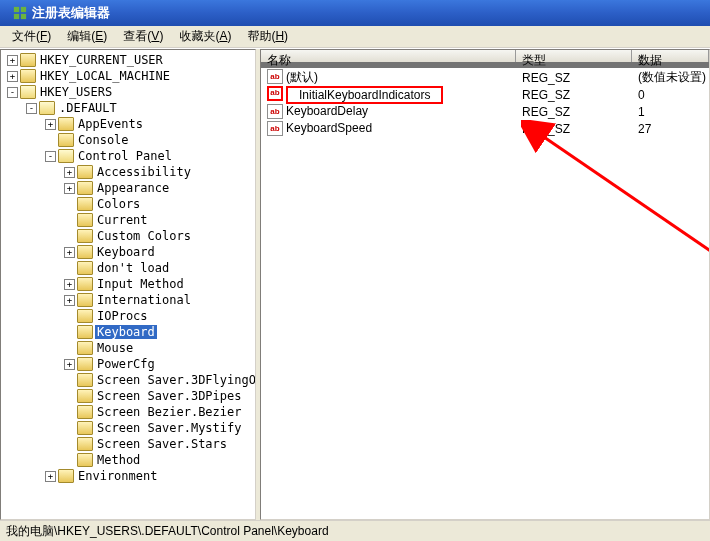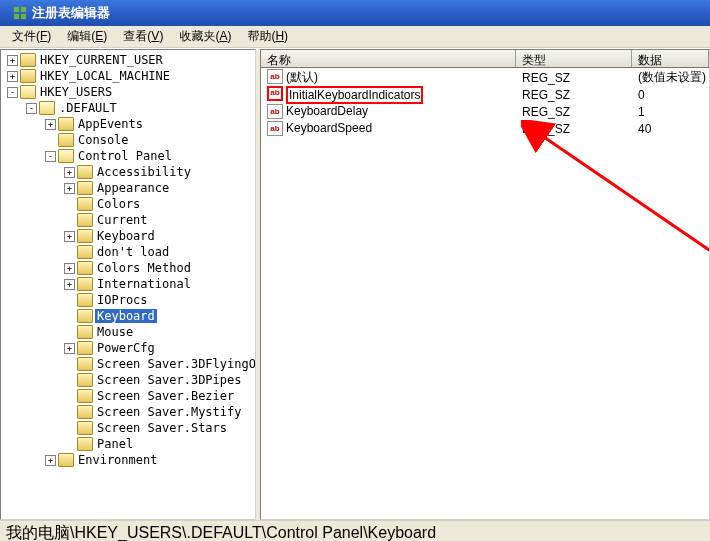--- a/index.html
+++ b/index.html
@@ -8,21 +8,21 @@
 .titlebar .ticon{width:16px;height:16px;margin-right:4px;display:inline-flex;align-items:center;justify-content:center}
 .titlebar .ticon svg{width:14px;height:14px}
 .menubar{height:22px;background:#ece9d8;display:flex;align-items:center;padding:6px 4px;border-bottom:1px solid #d4d0c8}
 .menu-item{padding:2px 8px;cursor:default}
 .menu-item u{text-decoration:underline}
 .panes{display:flex;height:472px;border-top:1px solid #fff}
 .left-pane{width:256px;background:#fff;border:1px inset #d4d0c8;overflow:auto;position:relative}
 .left-inner{padding:2px 0 2px 2px;position:relative;min-width:280px}
 .splitter{width:4px;background:#ece9d8;cursor:ew-resize}
 .right-pane{flex:1;background:#fff;border:1px inset #d4d0c8;overflow:auto;position:relative}
-.list-header{display:flex;background:#ece9d8;border-bottom:1px solid #737373;height:18px}
+.list-header{display:flex;background:#ece9d8;border-bottom:6px solid #737373;height:18px}
 .col-h{padding:2px 6px;border-right:1px solid #999;background:linear-gradient(#f6f6f2,#e2dfd4);font-size:12px}
 .col-name{width:255px}
 .col-type{width:116px}
 .col-data{flex:1}
 .list-body{padding:1px 0}
 .row{display:flex;height:17px;align-items:center}
 .row .cell{padding:0 6px;white-space:nowrap;overflow:hidden;display:flex;align-items:flex-start}
 .row .c-name{width:255px}
 .row .c-type{width:116px}
 .row .c-data{flex:1}
@@ -30,21 +30,21 @@
 .highlight-box{border:2px solid red;}
 .tree{font-family:"SimSun",monospace}
 .node{display:flex;align-items:center;height:16px;position:relative;white-space:nowrap}
 .node .exp{width:11px;height:11px;border:1px solid #808080;background:#fff;font-size:9px;line-height:9px;text-align:center;margin-right:2px;font-family:monospace}
 .node .exp.blank{border:none;background:none}
 .node .ficon{width:16px;height:14px;margin-right:2px;display:inline-block;background:linear-gradient(#fff3b9,#e8c75a);border:1px solid #a38a2c;border-radius:1px}
 .node .ficon.open{background:linear-gradient(#fffad0,#f0d97a)}
 .node .label{padding:0 2px}
 .node .label.sel{background:#316ac5;color:#fff}
 .ind{display:inline-block}
-.statusbar{height:20px;background:#ece9d8;border-top:1px solid #d4d0c8;padding:2px 6px;font-size:16px}
+.statusbar{height:20px;background:#ece9d8;border-top:1px solid #d4d0c8;padding:2px 6px;font-size:12px}
 .annot-arrow{position:absolute;pointer-events:none;z-index:50}
 ::-webkit-scrollbar{width:16px;height:16px}
 ::-webkit-scrollbar-track{background:#f1efde}
 ::-webkit-scrollbar-thumb{background:#c6c4b6;border:1px solid #9e9c8b}
 ::-webkit-scrollbar-button{background:#ece9d8;border:1px solid #9e9c8b;height:16px;width:16px}
 </style>
 </head>
 <body>
 
 <div class="titlebar">
@@ -131,35 +131,41 @@
           <span class="label">Colors</span>
         </div>
         <div class="node">
           <span class="ind" style="width: 61px;"></span>
           <span class="exp blank"></span>
           <span class="ficon"></span>
           <span class="label">Current</span>
         </div>
         <div class="node">
           <span class="ind" style="width: 61px;"></span>
+          <span class="exp blank"></span>
+          <span class="ficon"></span>
+          <span class="label">Custom Colors</span>
+        </div>
+        <div class="node">
+          <span class="ind" style="width: 61px;"></span>
           <span class="exp">+</span>
           <span class="ficon"></span>
           <span class="label">Keyboard</span>
         </div>
         <div class="node">
           <span class="ind" style="width: 61px;"></span>
           <span class="exp blank"></span>
           <span class="ficon"></span>
           <span class="label">don't load</span>
         </div>
         <div class="node">
           <span class="ind" style="width: 61px;"></span>
           <span class="exp">+</span>
           <span class="ficon"></span>
-          <span class="label">Colors Method</span>
+          <span class="label">Input Method</span>
         </div>
         <div class="node">
           <span class="ind" style="width: 61px;"></span>
           <span class="exp">+</span>
           <span class="ficon"></span>
           <span class="label">International</span>
         </div>
         <div class="node">
           <span class="ind" style="width: 61px;"></span>
           <span class="exp blank"></span>
@@ -193,39 +199,39 @@
         <div class="node">
           <span class="ind" style="width: 61px;"></span>
           <span class="exp blank"></span>
           <span class="ficon"></span>
           <span class="label">Screen Saver.3DPipes</span>
         </div>
         <div class="node">
           <span class="ind" style="width: 61px;"></span>
           <span class="exp blank"></span>
           <span class="ficon"></span>
-          <span class="label">Screen Saver.Bezier</span>
+          <span class="label">Screen Bezier.Bezier</span>
         </div>
         <div class="node">
           <span class="ind" style="width: 61px;"></span>
           <span class="exp blank"></span>
           <span class="ficon"></span>
           <span class="label">Screen Saver.Mystify</span>
         </div>
         <div class="node">
           <span class="ind" style="width: 61px;"></span>
           <span class="exp blank"></span>
           <span class="ficon"></span>
           <span class="label">Screen Saver.Stars</span>
         </div>
         <div class="node">
           <span class="ind" style="width: 61px;"></span>
           <span class="exp blank"></span>
           <span class="ficon"></span>
-          <span class="label">Panel</span>
+          <span class="label">Method</span>
         </div>
         <div class="node">
           <span class="ind" style="width: 42px;"></span>
           <span class="exp">+</span>
           <span class="ficon"></span>
           <span class="label">Environment</span>
         </div>
       </div>
   </div>
   <div class="splitter"></div>
@@ -240,40 +246,40 @@
           <div class="cell c-name">
             <span class="str-icon">ab</span>
             <span>(默认)</span>
           </div>
           <div class="cell c-type">REG_SZ</div>
           <div class="cell c-data">(数值未设置)</div>
         </div>
         <div class="row">
           <div class="cell c-name">
             <span class="str-icon highlight-box">ab</span>
-            <span class="highlight-box" style="padding: 0px 1px;">InitialKeyboardIndicators</span>
+            <span class="highlight-box" style="padding: 0px 11px;">InitialKeyboardIndicators</span>
           </div>
           <div class="cell c-type">REG_SZ</div>
           <div class="cell c-data">0</div>
         </div>
         <div class="row">
           <div class="cell c-name">
             <span class="str-icon">ab</span>
             <span>KeyboardDelay</span>
           </div>
           <div class="cell c-type">REG_SZ</div>
           <div class="cell c-data">1</div>
         </div>
         <div class="row">
           <div class="cell c-name">
             <span class="str-icon">ab</span>
             <span>KeyboardSpeed</span>
           </div>
           <div class="cell c-type">REG_SZ</div>
-          <div class="cell c-data">40</div>
+          <div class="cell c-data">27</div>
         </div>
       </div>
     <svg class="annot-arrow" style="left:260px;top:70px" width="420" height="290">
       <defs>
           <marker id="ah" markerWidth="12" markerHeight="12" refX="2" refY="6" orient="auto">
             <path d="M0,0 L12,6 L0,12 Z" fill="red"></path>
           </marker>
         </defs>
       <line x1="400" y1="275" x2="20" y2="15" stroke="red" stroke-width="3" marker-end="url(#ah)"></line>
     </svg>

